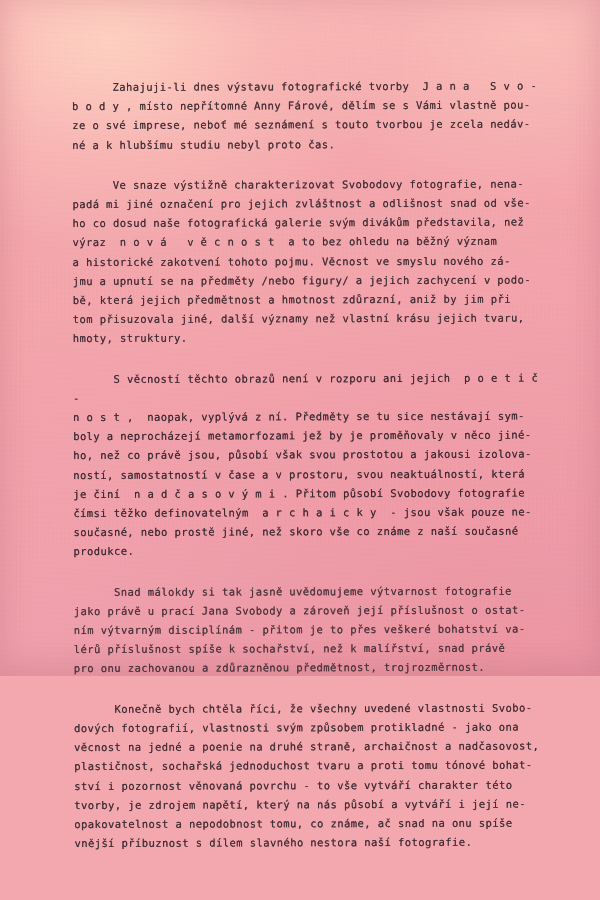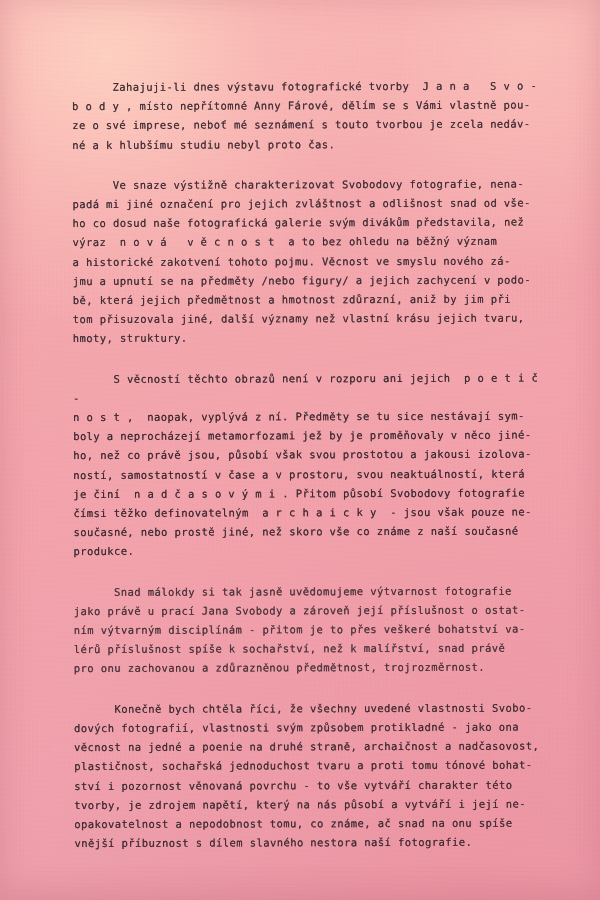--- a/index.html
+++ b/index.html
@@ -12,21 +12,21 @@
     height: 900px;
     overflow: hidden;
     background: #f3a7ae;
     font-family: "DejaVu Sans Mono", "Liberation Mono", monospace;
   }
 
   
   #paper-sheet {
     position: relative;
     width: 600px;
-    height: 900px;
+    height: 676px;
     box-sizing: border-box;
     background:
       
       radial-gradient(ellipse 70% 45% at 18% 6%, rgba(255, 214, 196, 0.85) 0%, rgba(255, 205, 190, 0.35) 38%, rgba(255, 200, 188, 0.0) 70%),
       radial-gradient(ellipse 60% 40% at 88% 4%, rgba(255, 206, 192, 0.55) 0%, rgba(255, 200, 188, 0.0) 68%),
       
       radial-gradient(ellipse 95% 70% at 78% 92%, rgba(236, 140, 154, 0.42) 0%, rgba(240, 150, 162, 0.0) 72%),
       linear-gradient(168deg, #f7b0b2 0%, #f4a8ad 22%, #f2a2ab 55%, #efa0ac 78%, #eb9aa8 100%);
   }
 

